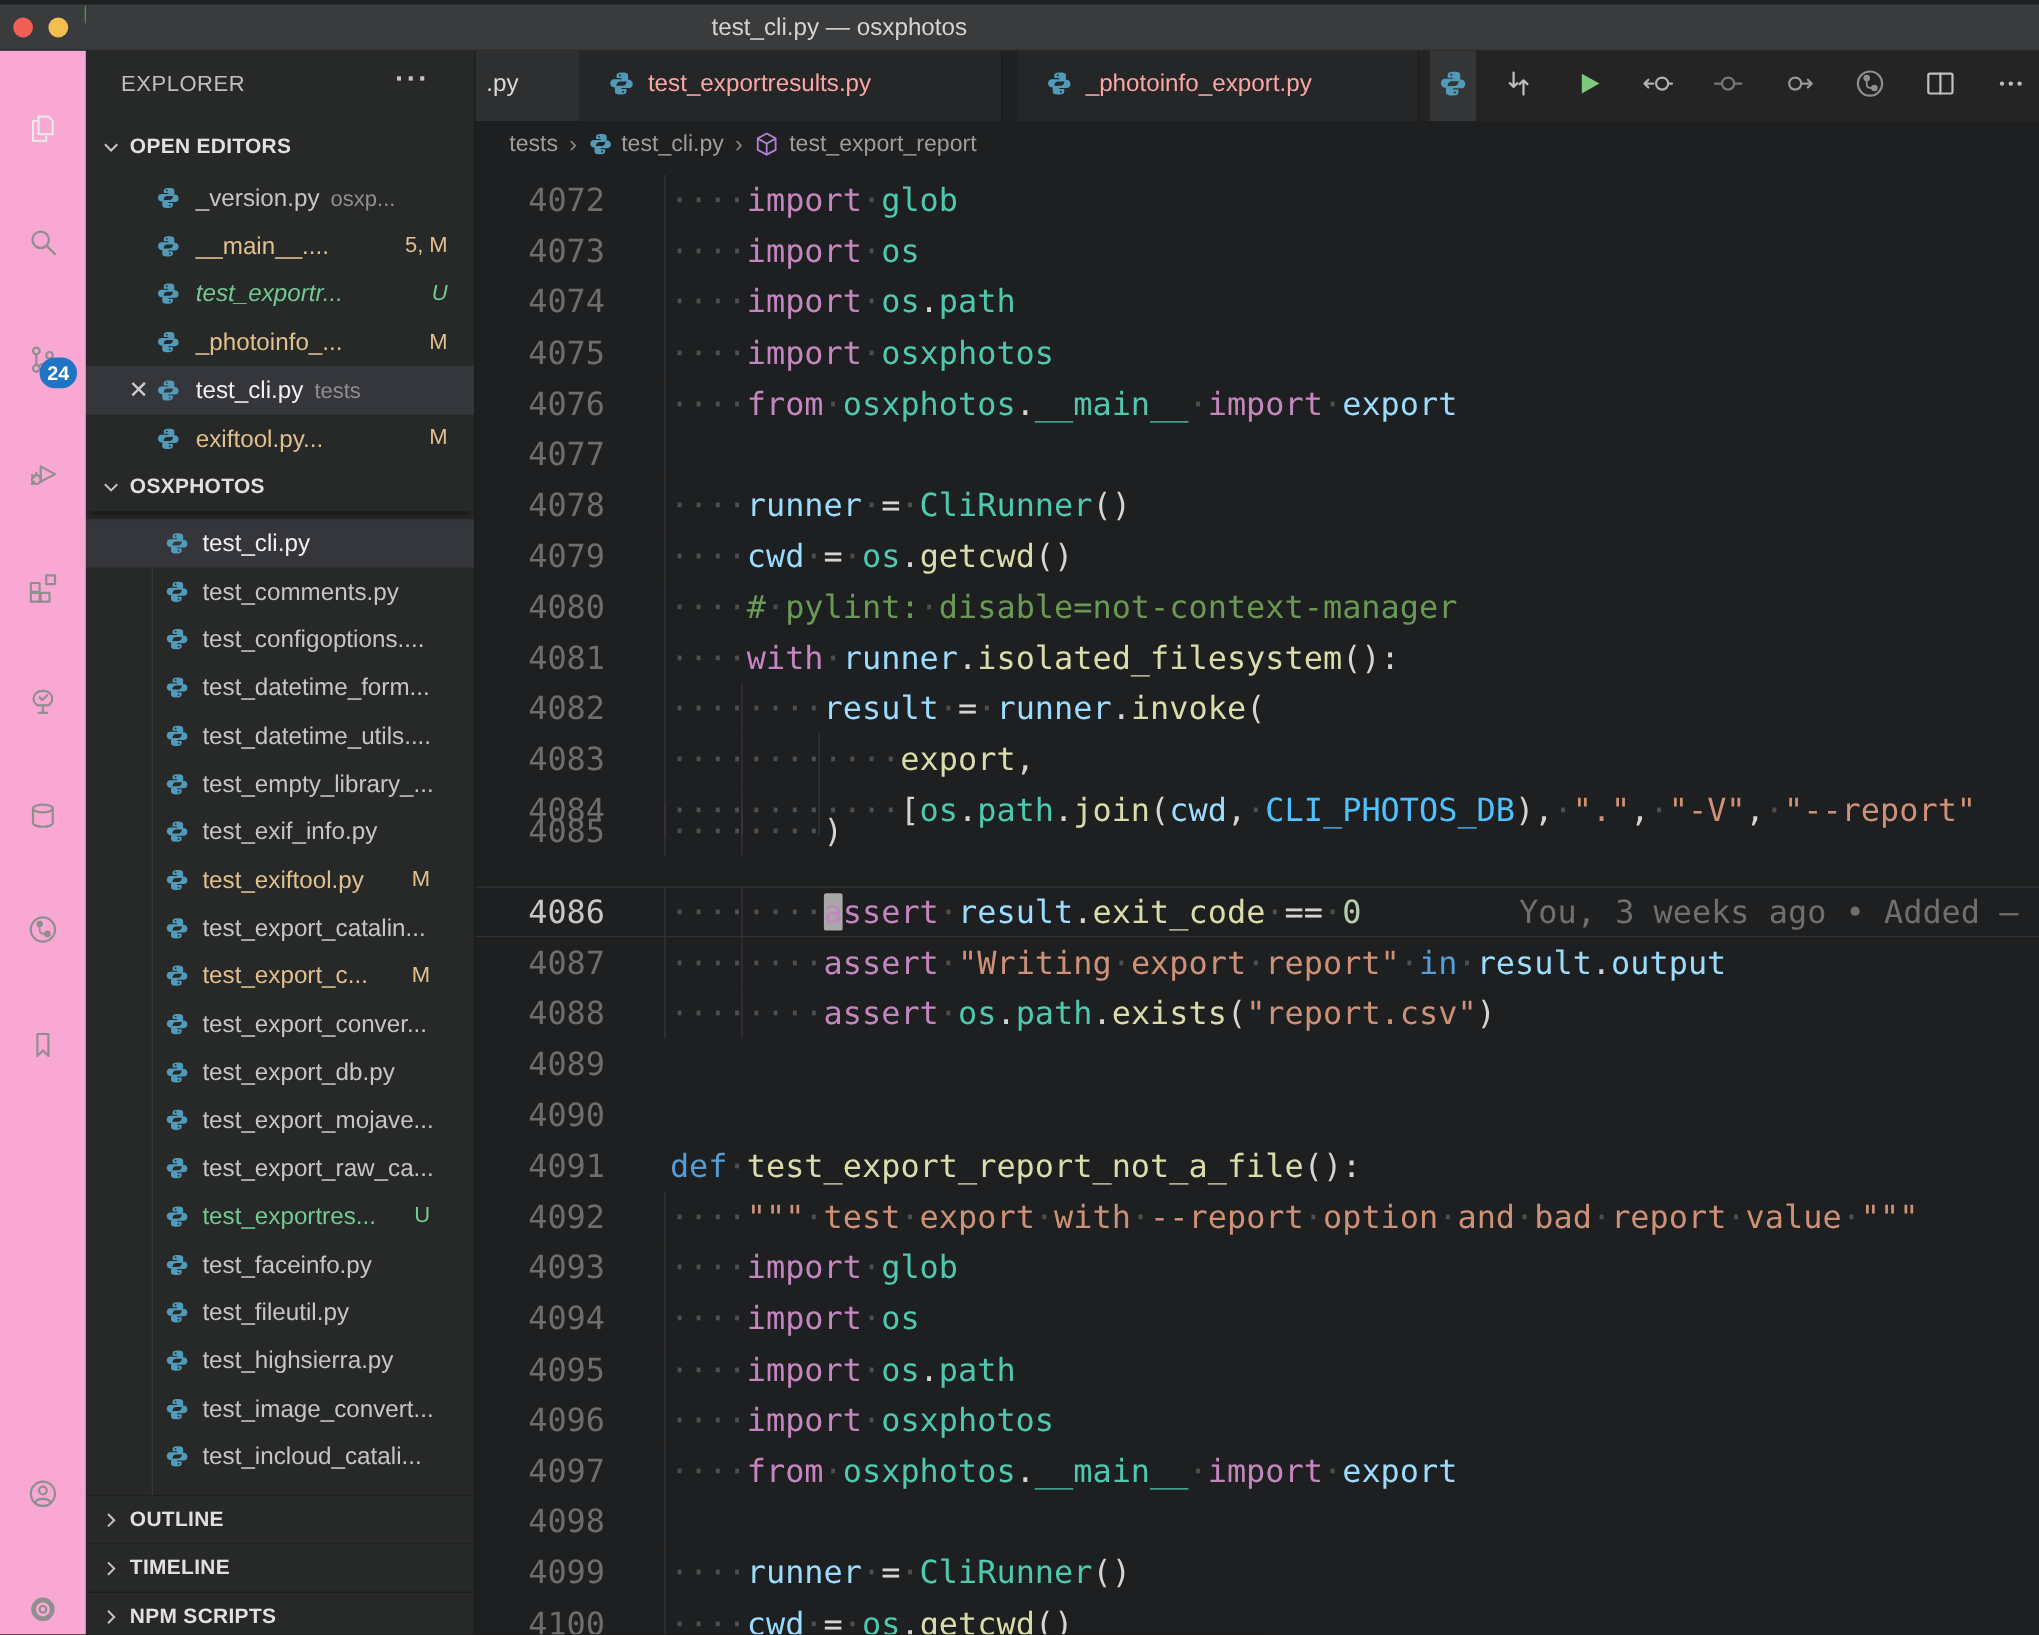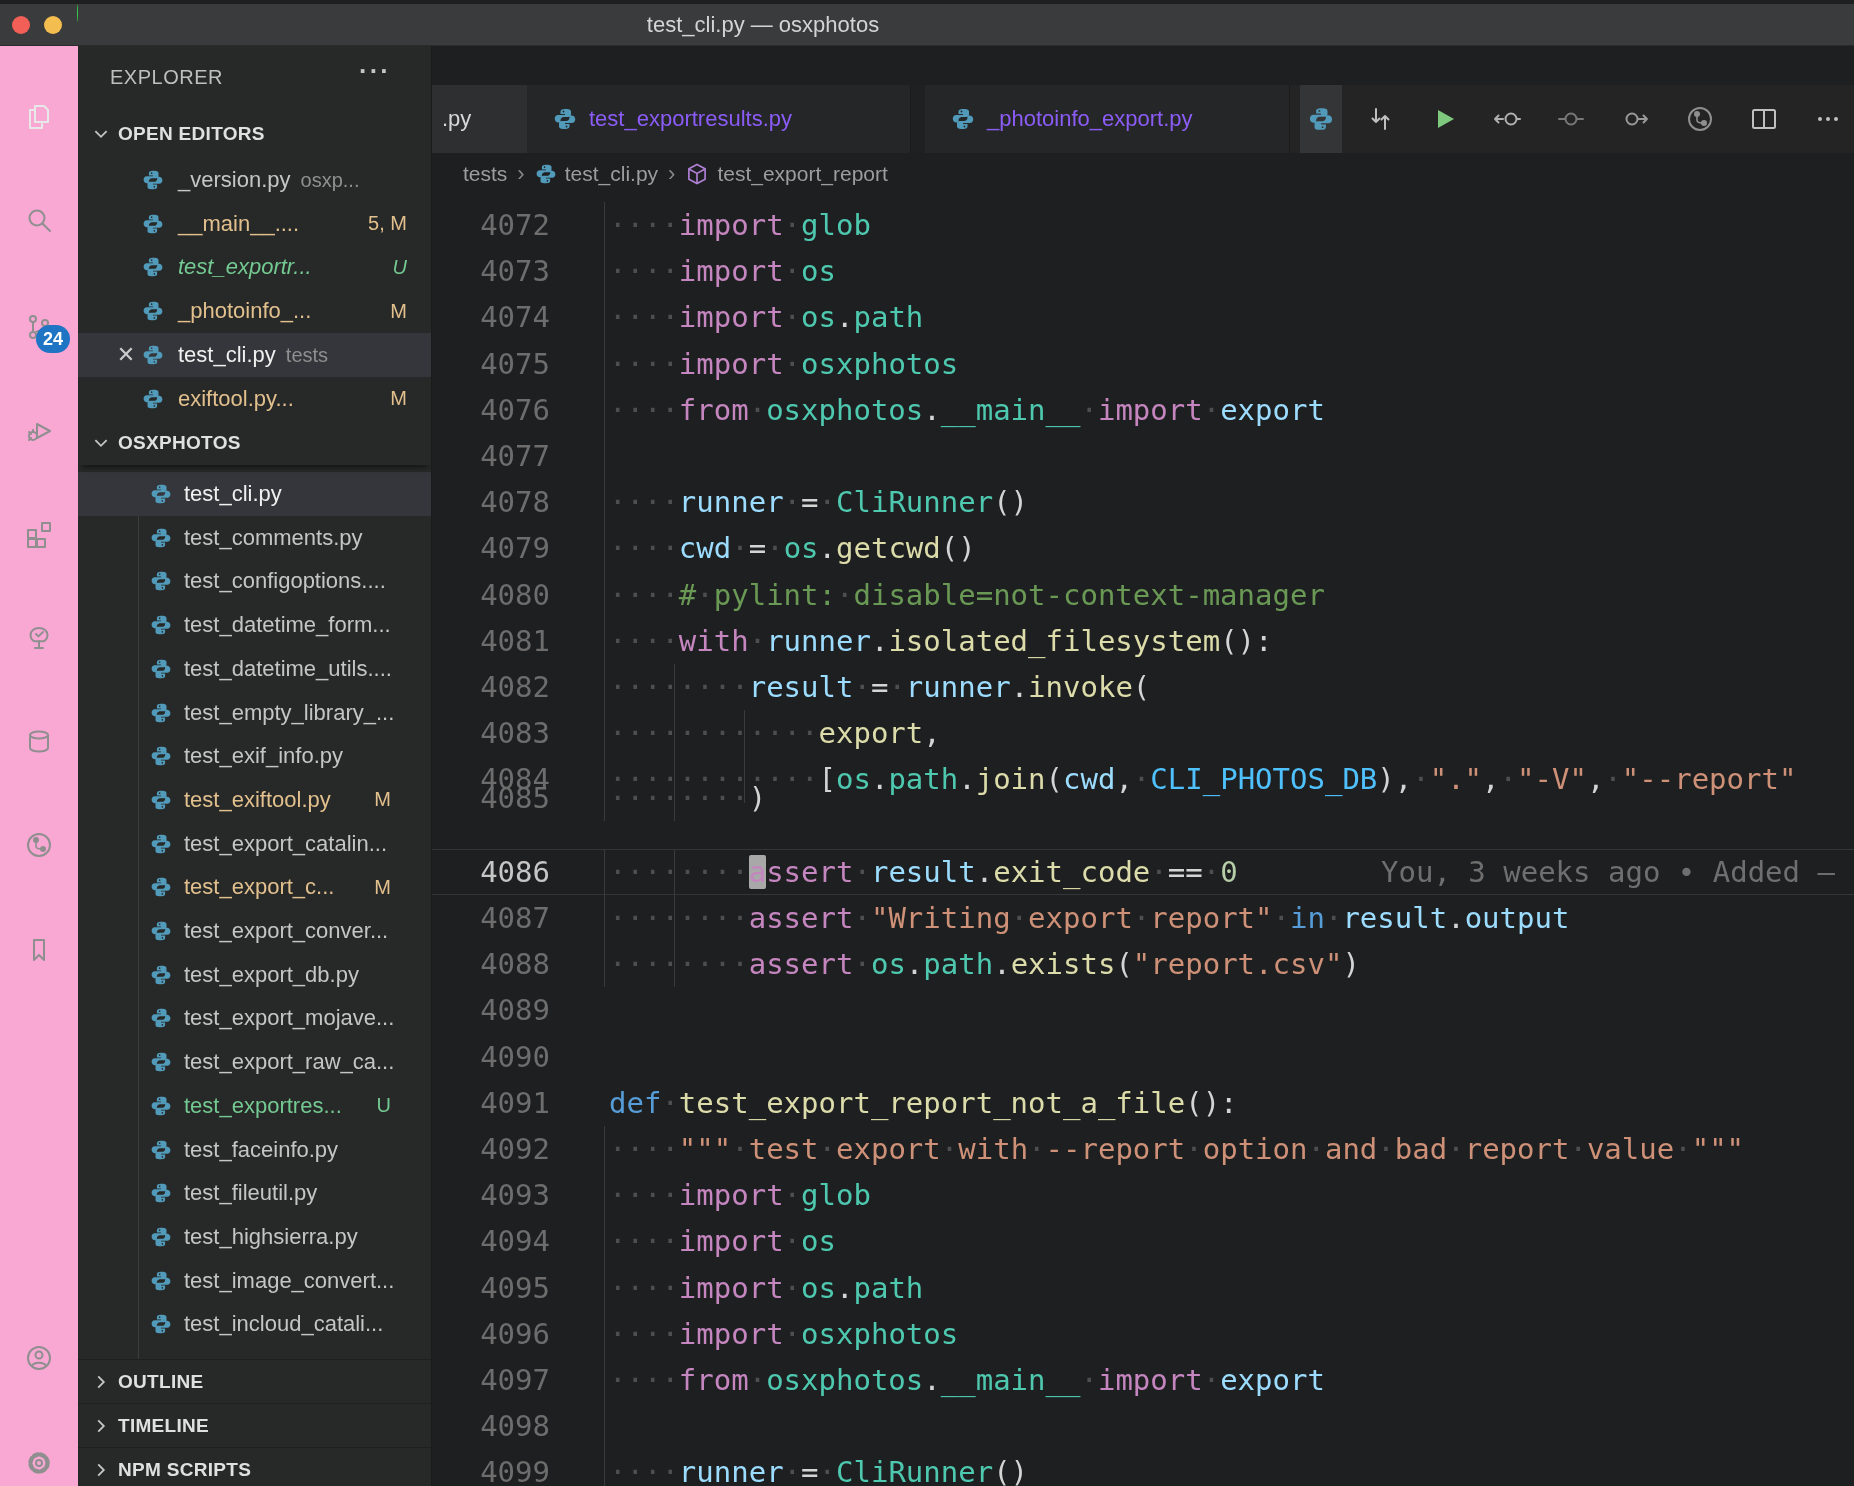--- a/index.html
+++ b/index.html
@@ -37,23 +37,23 @@
   .tree-icon { position:absolute; left:72px; display:flex; }
   .tree-name { position:absolute; left:106px; }
   .tree-badge { position:absolute; right:40px; font-size:20px; }
   .tree-guide { position:absolute; left:60px; width:1px; background:#3c3d3e; }
   .proj-head { box-shadow:0 6px 6px -4px rgba(0,0,0,0.55); background:#272828; z-index:3; }
   .bottom-sec { border-top:1px solid #1e1f1f; background:#272828; }
   .c-mod { color:#E2C08D; }
   .c-new { color:#73C991; }
 
   
-  .editor { position:absolute; left:432px; top:42px; right:0; bottom:0; background:#1e1f20;margin-top:43px; }
+  .editor { position:absolute; left:432px; top:42px; right:0; bottom:0; background:#1e1f20; }
   .tabs { position:absolute; left:0; top:0; right:0; height:68px; background:#242425; display:flex; }
-  .tab { height:68px; display:flex; align-items:center; font-size:22px; color:#8b5cf6; white-space:nowrap; overflow:hidden; }
+  .tab { height:68px; display:flex; align-items:center; font-size:22px; color:#fca5a5; white-space:nowrap; overflow:hidden; }
   .tab-a { width:95px; background:#2e2f30; color:#d8d8d8; padding-left:10px; }
   .tab-b { width:384px; background:#252627; border-right:1px solid #1b1b1c; padding-left:26px; }
   .tab-gap { width:14px; height:68px; background:#1f2021; }
   .tab-c { width:365px; background:#252627; border-right:1px solid #1b1b1c; padding-left:26px; }
   .tab .pyi { margin-right:12px; display:flex; }
   .tab-mini { position:absolute; left:868px; top:0; width:42px; height:68px; background:#343536; display:flex; align-items:center; justify-content:center; }
   .tb-icon { position:absolute; top:17px; width:34px; height:34px; display:flex; align-items:center; justify-content:center; }
 
   .breadcrumb { position:absolute; left:0; top:68px; right:0; height:42px; display:flex; align-items:center; padding-left:31px; font-size:21px; color:#9d9d9d; white-space:nowrap; }
   .breadcrumb .sep { margin:0 10px; color:#888; font-size:22px; }

